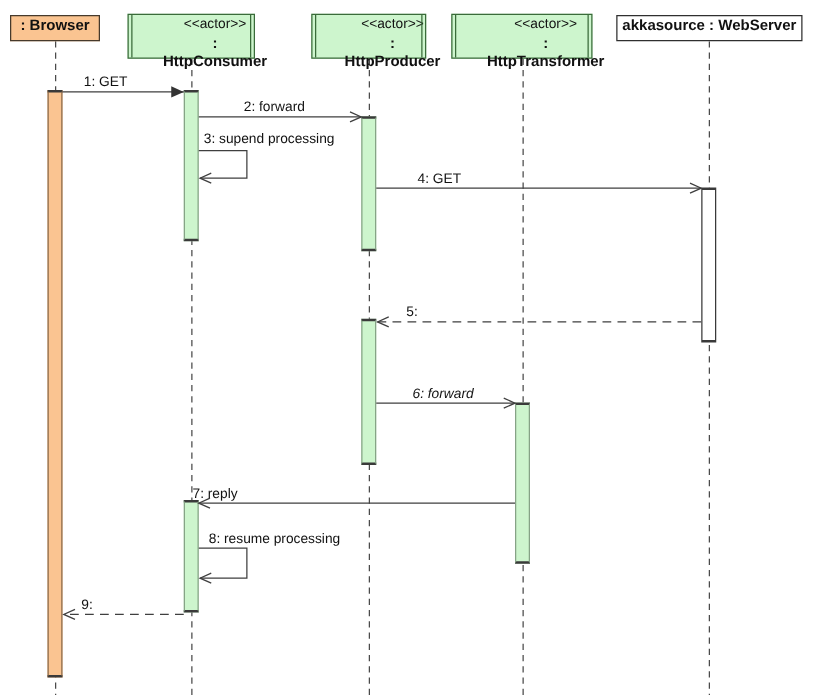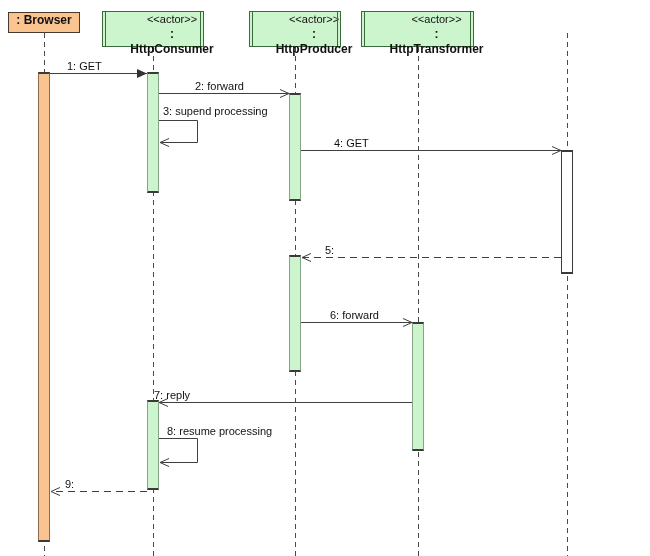--- a/index.html
+++ b/index.html
@@ -96,35 +96,38 @@
       <polyline points="169,458.5 160,462.5 169,466.5" fill="none" stroke="#3f3f3f" stroke-width="1"></polyline>
       <line x1="147" y1="491.5" x2="51" y2="491.5" stroke="#3f3f3f" stroke-width="1" stroke-dasharray="7,5"></line>
       <polyline points="60,487.5 51,491.5 60,495.5" fill="none" stroke="#3f3f3f" stroke-width="1"></polyline>
     </svg>
   <div id="labels" class="layer">
       <div class="msg-label" style="left: 67px; top: 60px;">1: GET</div>
       <div class="msg-label" style="left: 195px; top: 80px;">2: forward</div>
       <div class="msg-label" style="left: 163px; top: 105px;">3: supend processing</div>
       <div class="msg-label" style="left: 334px; top: 137px;">4: GET</div>
       <div class="msg-label" style="left: 325px; top: 244px;">5:</div>
-      <div class="msg-label" style="left: 330px; top: 309px;">6: forward</div>
+      <div class="msg-label" style="left: 330px; top: 309px; font-style: italic;">6: forward</div>
       <div class="msg-label" style="left: 154px; top: 389px;">7: reply</div>
       <div class="msg-label" style="left: 167px; top: 425px;">8: resume processing</div>
       <div class="msg-label" style="left: 65px; top: 478px;">9:</div>
     </div>
   <div id="players" class="layer">
       <div class="pbox object-orange" style="left: 8px; top: 12px; width: 72px; height: 21px;">
         <span class="pname">: Browser</span>
       </div>
       <div class="pbox actor-green" style="left: 102px; top: 11px; width: 102px; height: 36px;">
         <span class="stereo">&lt;&lt;actor&gt;&gt;</span>
         <span class="pname">: HttpConsumer</span>
       </div>
       <div class="pbox actor-green" style="left: 249px; top: 11px; width: 92px; height: 36px;">
         <span class="stereo">&lt;&lt;actor&gt;&gt;</span>
         <span class="pname">: HttpProducer</span>
       </div>
       <div class="pbox actor-green" style="left: 361px; top: 11px; width: 113px; height: 36px;">
         <span class="stereo">&lt;&lt;actor&gt;&gt;</span>
         <span class="pname">: HttpTransformer</span>
       </div>
+      <div class="pbox object-white" style="left: 493px; top: 12px; width: 149px; height: 21px;">
+        <span class="pname">akkasource : WebServer</span>
+      </div>
     </div>
 </div>
 
 </body></html>

